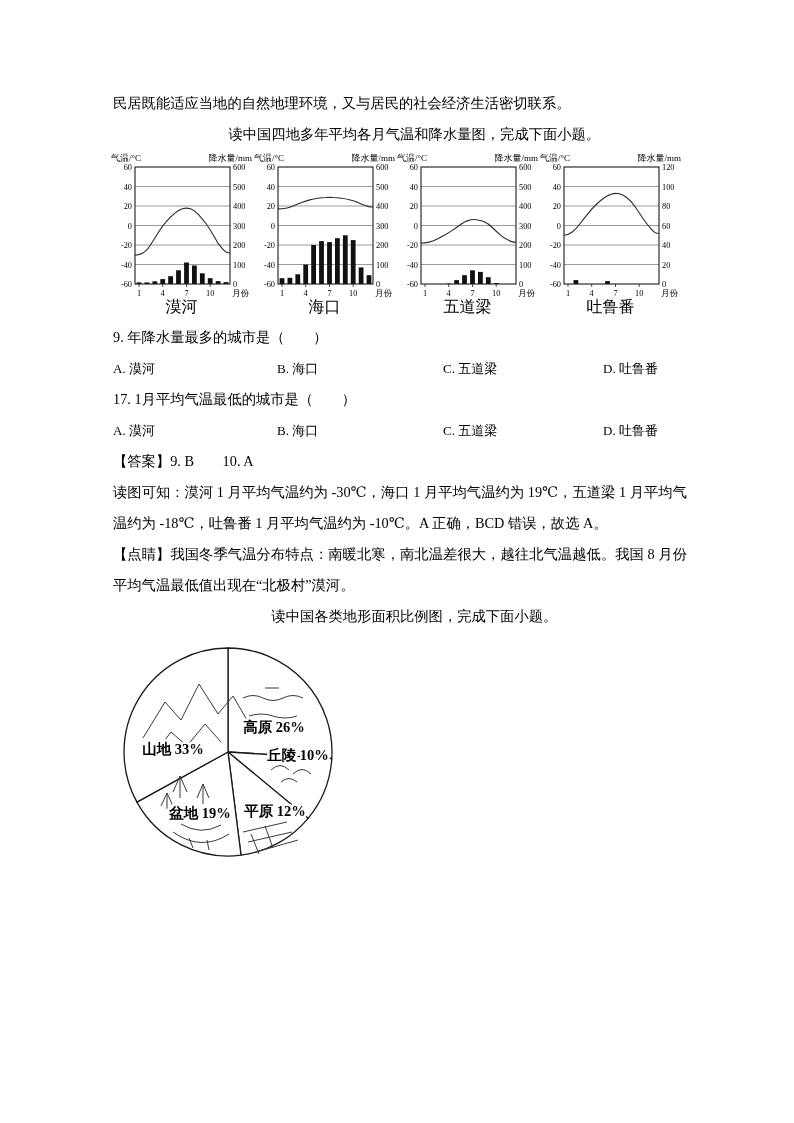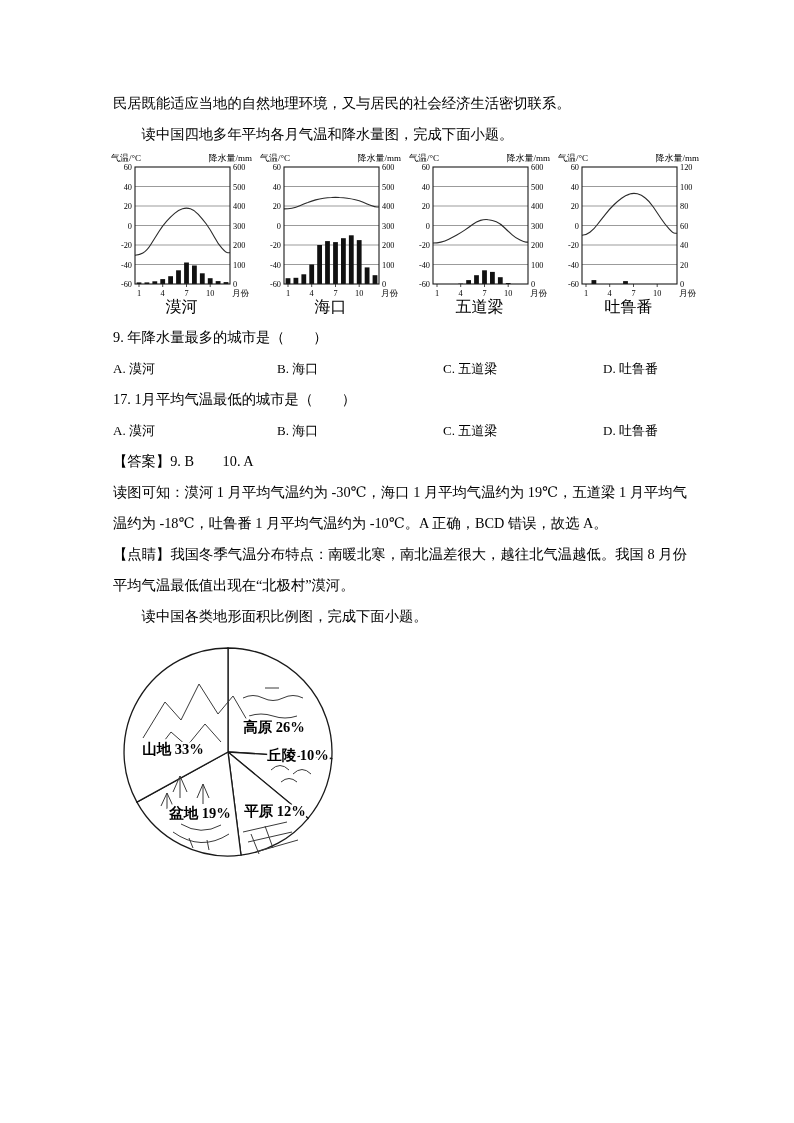--- a/index.html
+++ b/index.html
@@ -3,27 +3,27 @@
 <meta charset="utf-8">
 <style>
   html,body { margin:0; padding:0; background:#e8e8e8; }
   .sheet {
     position:relative; width:794px; height:1123px; background:#ffffff;
     margin:0 auto; overflow:hidden;
     font-family:"Liberation Serif","DejaVu Serif",serif; color:#000;
   }
   .content { position:absolute; left:113px; top:88px; width:574px; }
   .content p { margin:0; font-size:14.3px; line-height:31px; }
-  .indent { text-indent:2em; }
+  .indent { text-indent:2em;text-align:center; }
   .just { text-align:justify; }
   .options {
     display:grid; grid-template-columns:164px 166px 160px auto;
     font-size:13px; line-height:31px;
   }
-  .charts-row { display:flex; gap:6px; width:578px; margin:0 0 0 -3px; }
+  .charts-row { display:flex; gap:0; width:578px; margin:0 0 0 -3px; }
   .chart-cell { width:143px; height:172px; }
   svg text { font-family:"Liberation Serif","DejaVu Serif",serif; }
   .pie-wrap { margin:8px 0 0 2px; width:236px; height:232px; }
   .pie-label { paint-order:stroke; stroke:#ffffff; stroke-width:5px; fill:#000; font-weight:bold; }
 </style>
 </head>
 <body>
 
 <div class="sheet">
   <div class="content">

